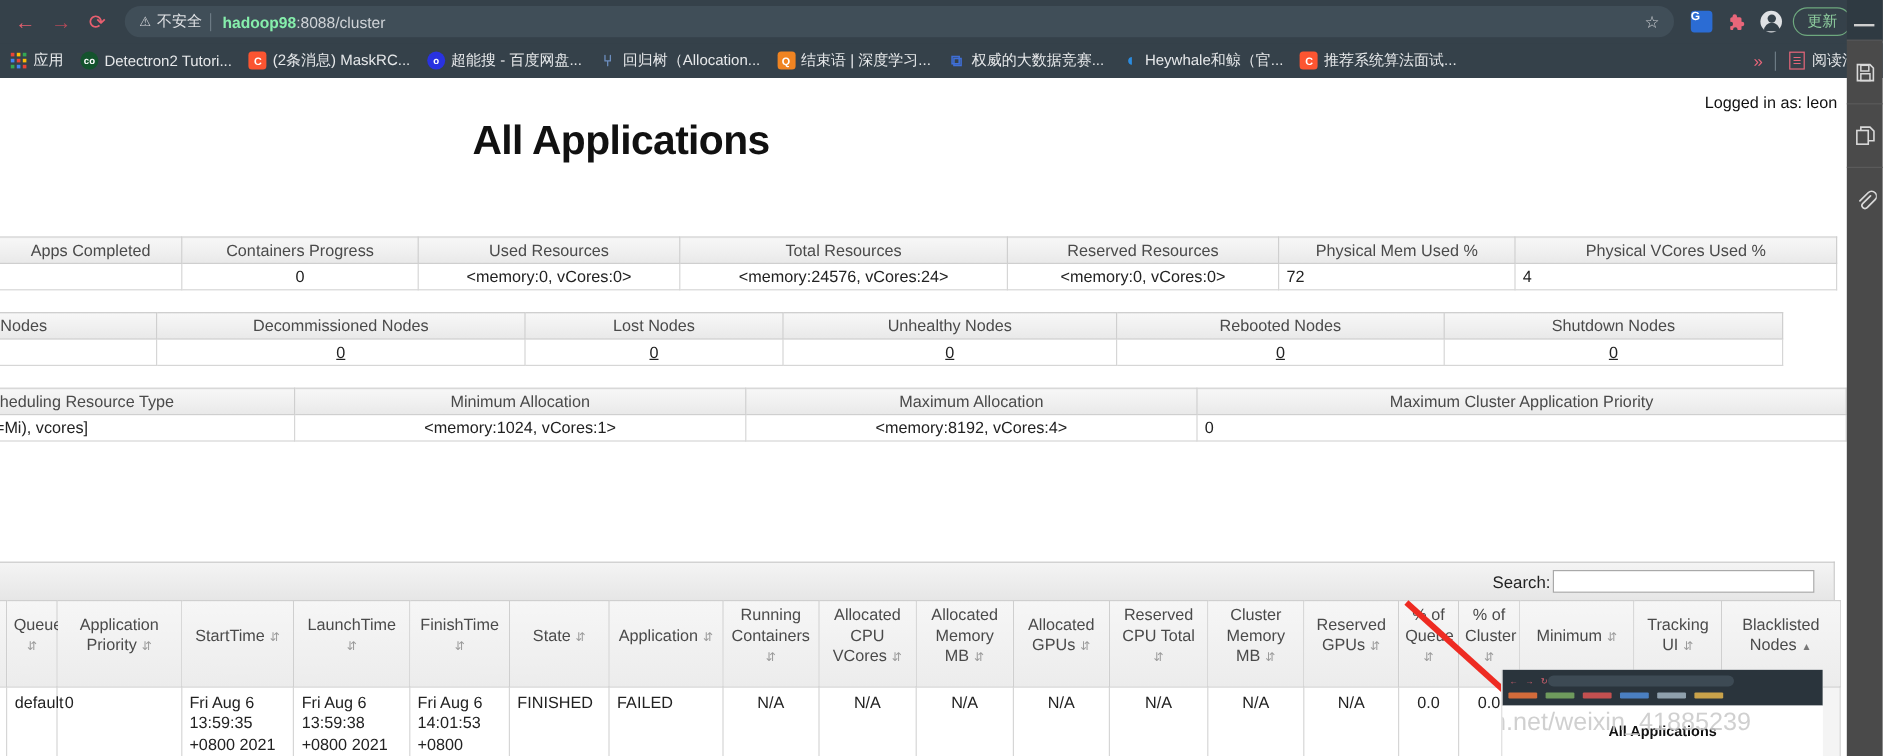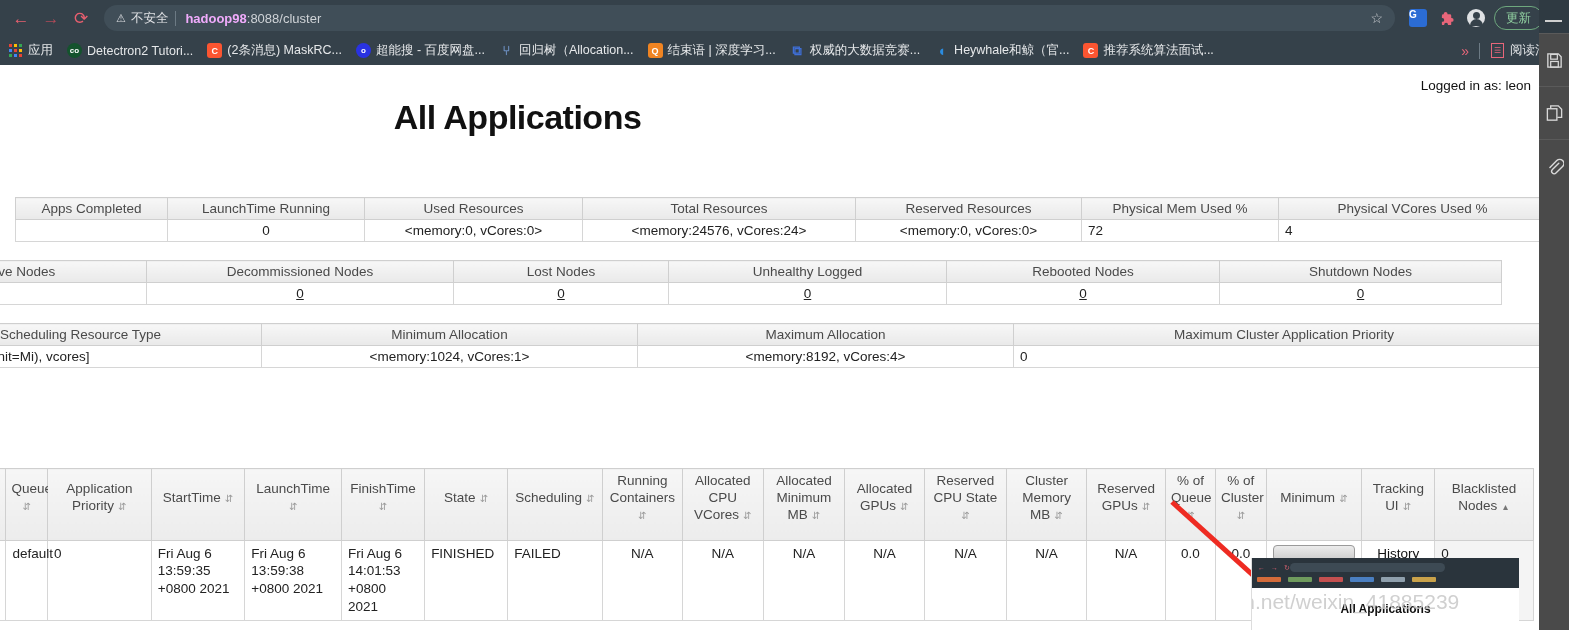--- a/index.html
+++ b/index.html
@@ -22,21 +22,21 @@
   .nav-btn.dim { color:#b14a58; }
   #omnibox {
     flex:1; height:26px; background:#404e58; border-radius:13px;
     display:flex; align-items:center; padding:0 12px; margin:0 6px;
     color:#e6e8ea; font-size:12.5px; position:relative;
   }
   #warn-icon { color:#d8dade; font-size:11px; margin-right:5px; }
   #insecure-label { color:#dfe1e4; font-size:12.5px; margin-right:7px; }
   #url-sep { width:1px; height:15px; background:#6c7a84; margin-right:9px; }
   #url-text { color:#cfd3d7; font-size:13px; white-space:nowrap; }
-  #url-text b { color:#f0abfc; font-weight:700; }
+  #url-text b { color:#86efac; font-weight:700; }
   #star-icon { color:#c9ccd0; font-size:14px; margin-left:auto; }
   .tb-icon {
     width:24px; height:24px; margin-left:5px;
     display:flex; align-items:center; justify-content:center;
     font-size:13px; color:#dfe1e4;
   }
   #ext-translate { background:#2b6cd4; color:#fff; border-radius:3px; width:18px;height:18px;font-size:10px;font-weight:bold;}
   #ext-puzzle { color:#e8667a; font-size:15px; }
   #avatar-icon {
     width:18px;height:18px;border-radius:50%;background:#dfe1e4;
@@ -103,21 +103,21 @@
     font-weight:normal; color:#4a4a4a; text-align:center;
     padding:3px 6px; font-size:13.5px;
   }
   .yarn-table td {
     border:1px solid #d6d6d6; padding:3px 6px; text-align:left;
     vertical-align:top; background:#fff;
   }
   .yarn-table td.c { text-align:center; }
   .lnk { color:#222; text-decoration:underline; }
 
-  #metrics-wrap { position:absolute; left:0; top:127px; width:1539px;padding-left:16px; }
+  #metrics-wrap { position:absolute; left:0; top:127px; width:1539px; }
   #cluster-metrics { width:1531px; margin-left:-1px; }
   #nodes-metrics  { width:1531px; margin-left:-132px; }
   #sched-metrics  { width:1655px; margin-left:-117px; }
   #metrics-wrap .sec { margin-bottom:18px; }
 
   
   #apps-area { position:absolute; left:0; top:398px; width:1539px; }
   #apps-topbar {
     height:32px; background:linear-gradient(to bottom,#f4f4f4,#e6e6e6);
     border:1px solid #c8c8c8; border-bottom:none;
@@ -294,21 +294,21 @@
             <col style="width:197px">
             <col style="width:218px">
             <col style="width:273px">
           <col style="width:226px">
             <col style="width:197px">
             <col style="width:268px">
         </colgroup>
         <tbody>
             <tr>
           <th>Apps Completed</th>
-          <th>LaunchTime Running</th>
+          <th>Containers Progress</th>
           <th>Used Resources</th>
           <th>Total Resources</th>
           <th>Reserved Resources</th>
           <th>Physical Mem Used %</th>
           <th>Physical VCores Used %</th>
         </tr>
         <tr>
           <td class="c"></td>
           <td class="c">0</td>
           <td class="c">&lt;memory:0, vCores:0&gt;</td>
@@ -329,21 +329,21 @@
             <col style="width:215px">
           <col style="width:278px">
             <col style="width:273px">
             <col style="width:282px">
         </colgroup>
         <tbody>
             <tr>
           <th>Active Nodes</th>
           <th>Decommissioned Nodes</th>
           <th>Lost Nodes</th>
-          <th>Unhealthy Logged</th>
+          <th>Unhealthy Nodes</th>
           <th>Rebooted Nodes</th>
           <th>Shutdown Nodes</th>
         </tr>
         <tr>
           <td class="c"><span class="lnk"></span></td>
           <td class="c"><span class="lnk">0</span></td>
           <td class="c"><span class="lnk">0</span></td>
           <td class="c"><span class="lnk">0</span></td>
           <td class="c"><span class="lnk">0</span></td>
           <td class="c"><span class="lnk">0</span></td>
@@ -372,20 +372,24 @@
           <td class="c">&lt;memory:1024, vCores:1&gt;</td>
           <td class="c">&lt;memory:8192, vCores:4&gt;</td>
           <td>0</td>
         </tr>
       </tbody>
         </table>
     </div>
   </div>
 
   <div id="apps-area">
+    <div id="apps-topbar">
+      <span id="search-label">Search:</span>
+      <input id="search-input" type="text" value="" placeholder="" style="">
+    </div>
 
     <table class="yarn-table" id="apps-table">
       <colgroup>
         <col style="width:150px">
           <col style="width:40px">
           <col style="width:100px">
           <col style="width:90px">
         <col style="width:93px">
           <col style="width:80px">
           <col style="width:80px">
@@ -405,26 +409,26 @@
       </colgroup>
       <tbody>
           <tr>
         <th style="border-left:none"></th>
         <th><span>Queue</span> <span class="sorter">⇵</span></th>
         <th><span>Application Priority</span> <span class="sorter">⇵</span></th>
         <th><span>StartTime</span> <span class="sorter">⇵</span></th>
         <th><span>LaunchTime</span> <span class="sorter">⇵</span></th>
         <th><span>FinishTime</span> <span class="sorter">⇵</span></th>
         <th><span>State</span> <span class="sorter">⇵</span></th>
-        <th><span>Scheduling</span> <span class="sorter">⇵</span></th>
+        <th><span>Application</span> <span class="sorter">⇵</span></th>
         <th><span>Running Containers</span> <span class="sorter">⇵</span></th>
         <th><span>Allocated CPU VCores</span> <span class="sorter">⇵</span></th>
-        <th><span>Allocated Minimum MB</span> <span class="sorter">⇵</span></th>
+        <th><span>Allocated Memory MB</span> <span class="sorter">⇵</span></th>
         <th><span>Allocated GPUs</span> <span class="sorter">⇵</span></th>
-        <th><span>Reserved CPU State</span> <span class="sorter">⇵</span></th>
+        <th><span>Reserved CPU Total</span> <span class="sorter">⇵</span></th>
         <th><span>Cluster Memory MB</span> <span class="sorter">⇵</span></th>
         <th><span>Reserved GPUs</span> <span class="sorter">⇵</span></th>
         <th><span>% of Queue</span> <span class="sorter">⇵</span></th>
         <th><span>% of Cluster</span> <span class="sorter">⇵</span></th>
         <th><span>Minimum</span> <span class="sorter">⇵</span></th>
         <th><span>Tracking UI</span> <span class="sorter">⇵</span></th>
         <th><span>Blacklisted Nodes</span> <span class="sorter asc">▴</span></th>
       </tr>
       <tr>
         <td style="border-left:none"></td>

